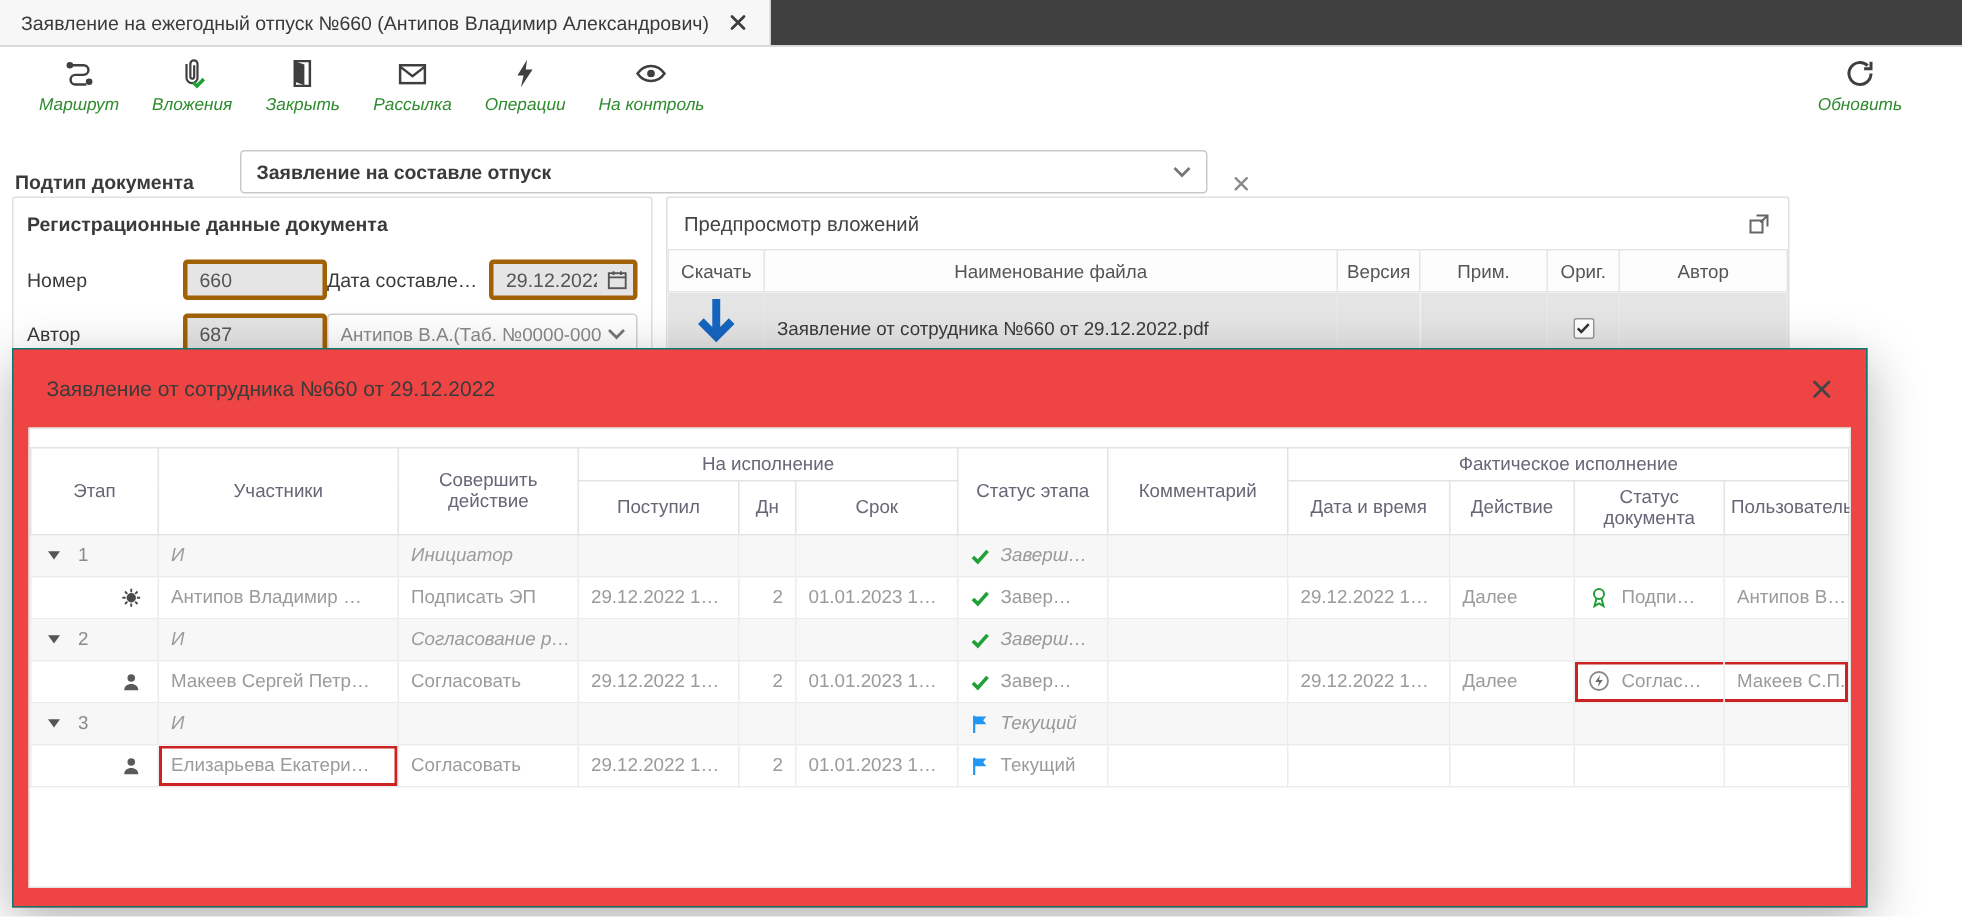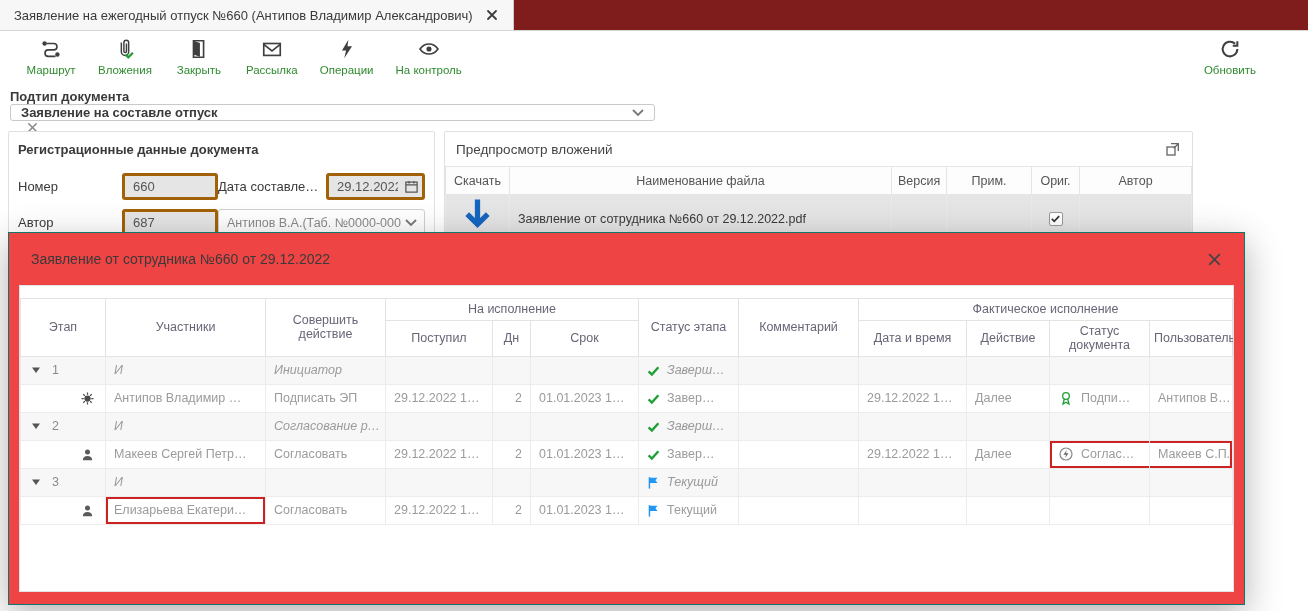--- a/index.html
+++ b/index.html
@@ -7,36 +7,36 @@
     --status-done:#21a038;
     --status-current:#2196f3;
     --highlight:#cc2222;
   }
   *{box-sizing:border-box;margin:0;padding:0;}
   html,body{width:1308px;height:611px;}
   body{font-family:"Liberation Sans",sans-serif;font-size:13px;color:#333;background:#fff;overflow:hidden;position:relative;}
   svg{display:block;}
 
   
-  .tabbar{height:31px;background:#7f1d1d;border-bottom:1px solid #d5d5d5;display:flex;}
+  .tabbar{height:31px;background:#404040;border-bottom:1px solid #d5d5d5;display:flex;}
   .tab{display:flex;align-items:center;gap:12px;background:#f7f7f7;border-right:1px solid #cfcfcf;padding:0 14px;cursor:pointer;}
   .tab-title{font-size:13px;color:#3a3a3a;white-space:nowrap;}
   .tab-close{width:14px;height:14px;cursor:pointer;}
 
   
-  .toolbar{height:58px;display:flex;align-items:flex-start;padding:7px 36px 0 26px;background:#fff;}
+  .toolbar{height:58px;display:flex;align-items:flex-start;padding:7px 24px 0 26px;background:#fff;font-style:italic;}
   .tbtn{display:flex;flex-direction:column;align-items:center;gap:4px;margin-right:22px;cursor:pointer;min-width:50px;}
   .tbtn .ticon{height:22px;display:flex;align-items:center;}
   .tbtn svg{width:22px;height:22px;}
   .tlabel{font-size:11.5px;color:var(--toolbar-label);white-space:nowrap;}
   .toolbar-spacer{flex:1;}
   .tbtn.refresh{margin-right:16px;}
 
   
-  .subtype-row{display:flex;align-items:flex-start;height:40px;padding-left:10px;flex-direction:column;}
+  .subtype-row{display:flex;align-items:flex-end;height:40px;padding-left:10px;}
   .subtype-label{font-weight:bold;color:#3a3a3a;width:150px;}
   .combobox{width:645px;height:29px;border:1px solid #c9c9c9;border-radius:3px;display:flex;align-items:center;padding:0 10px;background:#fff;cursor:pointer;}
   .combobox .cb-text{flex:1;font-weight:bold;color:#3a3a3a;white-space:nowrap;overflow:hidden;}
   .chev{width:12px;height:8px;}
   .clear-x{margin-left:16px;width:13px;height:13px;cursor:pointer;}
 
   
   .panels{display:flex;gap:9px;padding:2px 8px 0;}
   .panel{border:1px solid #e0e0e0;border-radius:2px;background:#fff;}
   .reg-panel{width:427px;height:170px;padding:10px 9px;}

